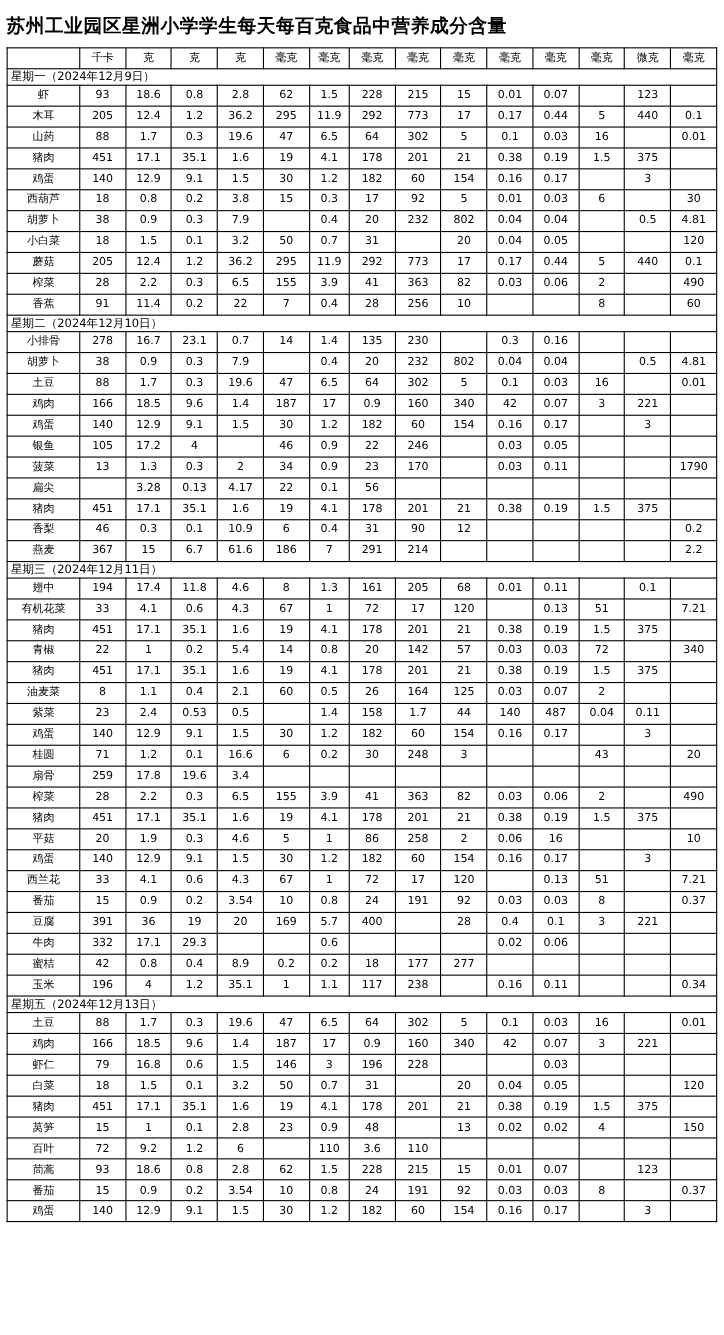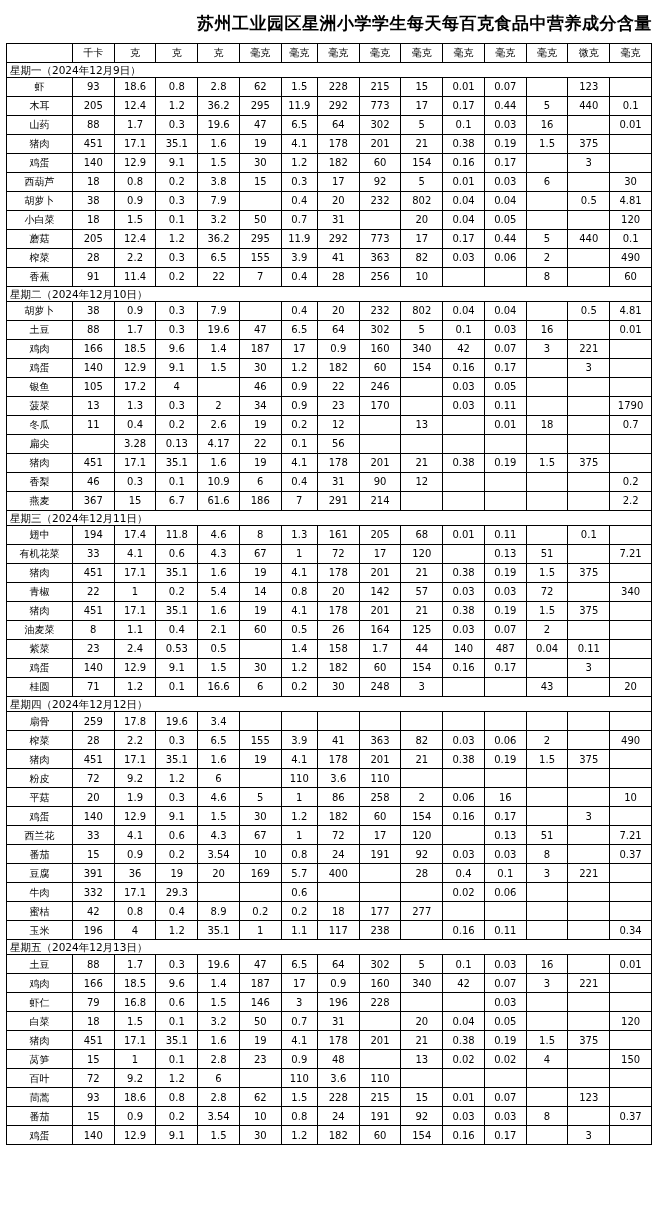--- a/index.html
+++ b/index.html
@@ -11,21 +11,21 @@
     width: 658px;
     font-family: "DejaVu Sans", "Liberation Sans", sans-serif;
     color: #000000;
   }
   #page {
     width: 658px;
     box-sizing: border-box;
     padding: 8px 6px 4px 6px;
   }
   .doc-title {
-    text-align: right;
+    text-align: left;
     font-size: 17px;
     font-weight: bold;
     letter-spacing: 0.5px;
     margin: 4px 0 8px 0;
     font-family: "DejaVu Serif", "Liberation Serif", serif;
   }
   table.nutri {
     border-collapse: collapse;
     width: 646px;
     table-layout: fixed;
@@ -298,20 +298,37 @@
           <td></td>
           <td></td>
           <td>8</td>
           <td></td>
           <td>60</td>
         </tr>
         <tr class="dayrow">
           <td colspan="15">星期二（2024年12月10日）</td>
         </tr>
         <tr class="datarow">
+          <td class="name">小排骨</td>
+          <td>278</td>
+          <td>16.7</td>
+          <td>23.1</td>
+          <td>0.7</td>
+          <td>14</td>
+          <td>1.4</td>
+          <td>135</td>
+          <td>230</td>
+          <td></td>
+          <td>0.3</td>
+          <td>0.16</td>
+          <td></td>
+          <td></td>
+          <td></td>
+        </tr>
+        <tr class="datarow">
           <td class="name">胡萝卜</td>
           <td>38</td>
           <td>0.9</td>
           <td>0.3</td>
           <td>7.9</td>
           <td></td>
           <td>0.4</td>
           <td>20</td>
           <td>232</td>
           <td>802</td>
@@ -400,37 +417,20 @@
           <td>23</td>
           <td>170</td>
           <td></td>
           <td>0.03</td>
           <td>0.11</td>
           <td></td>
           <td></td>
           <td>1790</td>
         </tr>
         <tr class="datarow">
-          <td class="name">冬瓜</td>
-          <td>11</td>
-          <td>0.4</td>
-          <td>0.2</td>
-          <td>2.6</td>
-          <td>19</td>
-          <td>0.2</td>
-          <td>12</td>
-          <td></td>
-          <td>13</td>
-          <td></td>
-          <td>0.01</td>
-          <td>18</td>
-          <td></td>
-          <td>0.7</td>
-        </tr>
-        <tr class="datarow">
           <td class="name">扁尖</td>
           <td></td>
           <td>3.28</td>
           <td>0.13</td>
           <td>4.17</td>
           <td>22</td>
           <td>0.1</td>
           <td>56</td>
           <td></td>
           <td></td>
@@ -640,23 +640,20 @@
           <td>0.2</td>
           <td>30</td>
           <td>248</td>
           <td>3</td>
           <td></td>
           <td></td>
           <td>43</td>
           <td></td>
           <td>20</td>
         </tr>
-        <tr class="dayrow">
-          <td colspan="15">星期四（2024年12月12日）</td>
-        </tr>
         <tr class="datarow">
           <td class="name">扇骨</td>
           <td>259</td>
           <td>17.8</td>
           <td>19.6</td>
           <td>3.4</td>
           <td></td>
           <td></td>
           <td></td>
           <td></td>
@@ -692,37 +689,20 @@
           <td>1.6</td>
           <td>19</td>
           <td>4.1</td>
           <td>178</td>
           <td>201</td>
           <td>21</td>
           <td>0.38</td>
           <td>0.19</td>
           <td>1.5</td>
           <td>375</td>
-          <td></td>
-        </tr>
-        <tr class="datarow">
-          <td class="name">粉皮</td>
-          <td>72</td>
-          <td>9.2</td>
-          <td>1.2</td>
-          <td>6</td>
-          <td></td>
-          <td>110</td>
-          <td>3.6</td>
-          <td>110</td>
-          <td></td>
-          <td></td>
-          <td></td>
-          <td></td>
-          <td></td>
           <td></td>
         </tr>
         <tr class="datarow">
           <td class="name">平菇</td>
           <td>20</td>
           <td>1.9</td>
           <td>0.3</td>
           <td>4.6</td>
           <td>5</td>
           <td>1</td>

